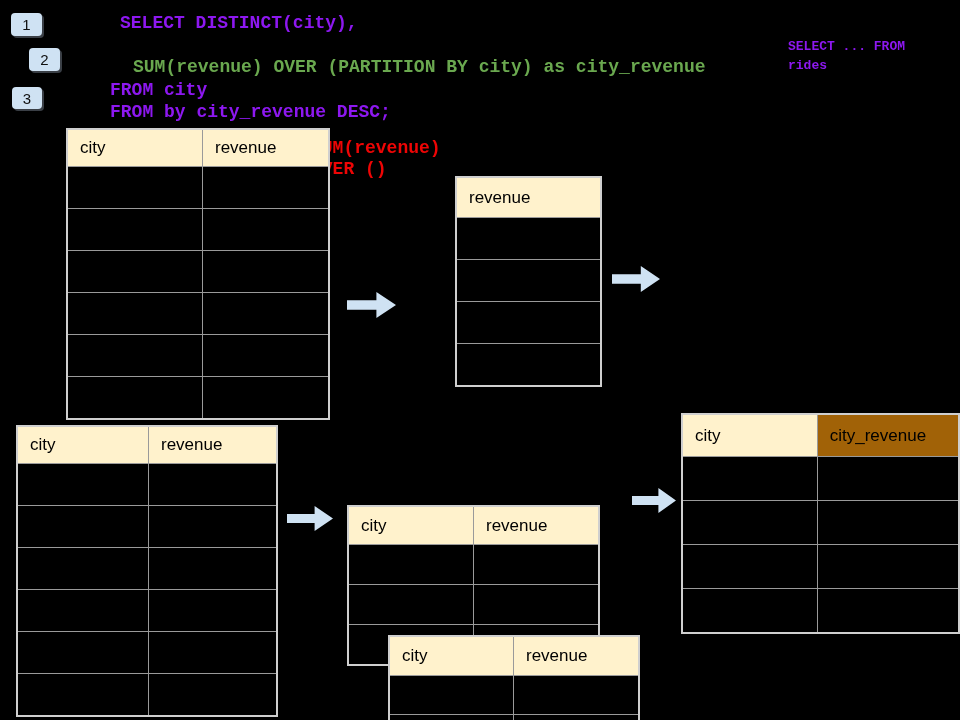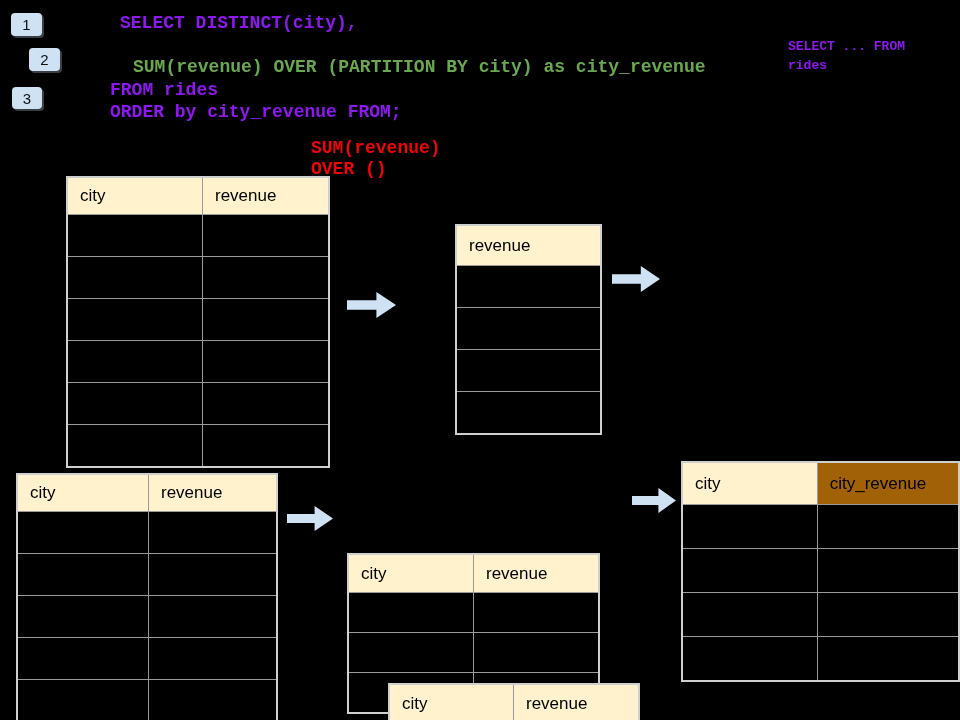--- a/index.html
+++ b/index.html
@@ -56,21 +56,20 @@
   }
   .annot-total     { left: 311px; top: 138px; line-height: 21px; }
   .annot-partition { left: 277px; top: 436px; line-height: 23px; }
 
   
   table.tbl {
     position: absolute;
     border-collapse: collapse;
     table-layout: fixed;
     border: 2px solid #cfcfcf;
-    margin-top: 48px;
   }
   table.tbl th {
     background: #fff2cc;
     color: #000;
     font: 17px "Liberation Sans", sans-serif;
     font-weight: normal;
     text-align: left;
     padding: 0 0 0 12px;
     border: 1px solid #9a9a9a;
   }
@@ -120,22 +119,22 @@
 <body>
 
 <div class="canvas">
 
   <div class="badge b1" style="background: rgb(207, 226, 243);">1</div>
   <div class="badge b2" style="background: rgb(207, 226, 243);">2</div>
   <div class="badge b3" style="background: rgb(207, 226, 243);">3</div>
 
   <div class="code-line cl1" style="color: rgb(141, 24, 240);">SELECT DISTINCT(city),</div>
   <div class="code-line cl3" style="color: rgb(106, 168, 79);">SUM(revenue) OVER (PARTITION BY city) as city_revenue</div>
-  <div class="code-line cl4" style="color: rgb(141, 24, 240);">FROM rides</div>
-  <div class="code-line cl5" style="color: rgb(141, 24, 240);">ORDER by city_revenue FROM;</div>
+  <div class="code-line cl4" style="color: rgb(141, 24, 240);">FROM city</div>
+  <div class="code-line cl5" style="color: rgb(141, 24, 240);">FROM by city_revenue DESC;</div>
 
   <div class="side-note" style="color: rgb(141, 24, 240);">SELECT ... FROM
 rides</div>
 
   <div class="annot annot-total" style="color: rgb(238, 5, 5);">SUM(revenue)
 OVER ()</div>
 
   <table class="tbl t1">
       <thead>
         <tr>

